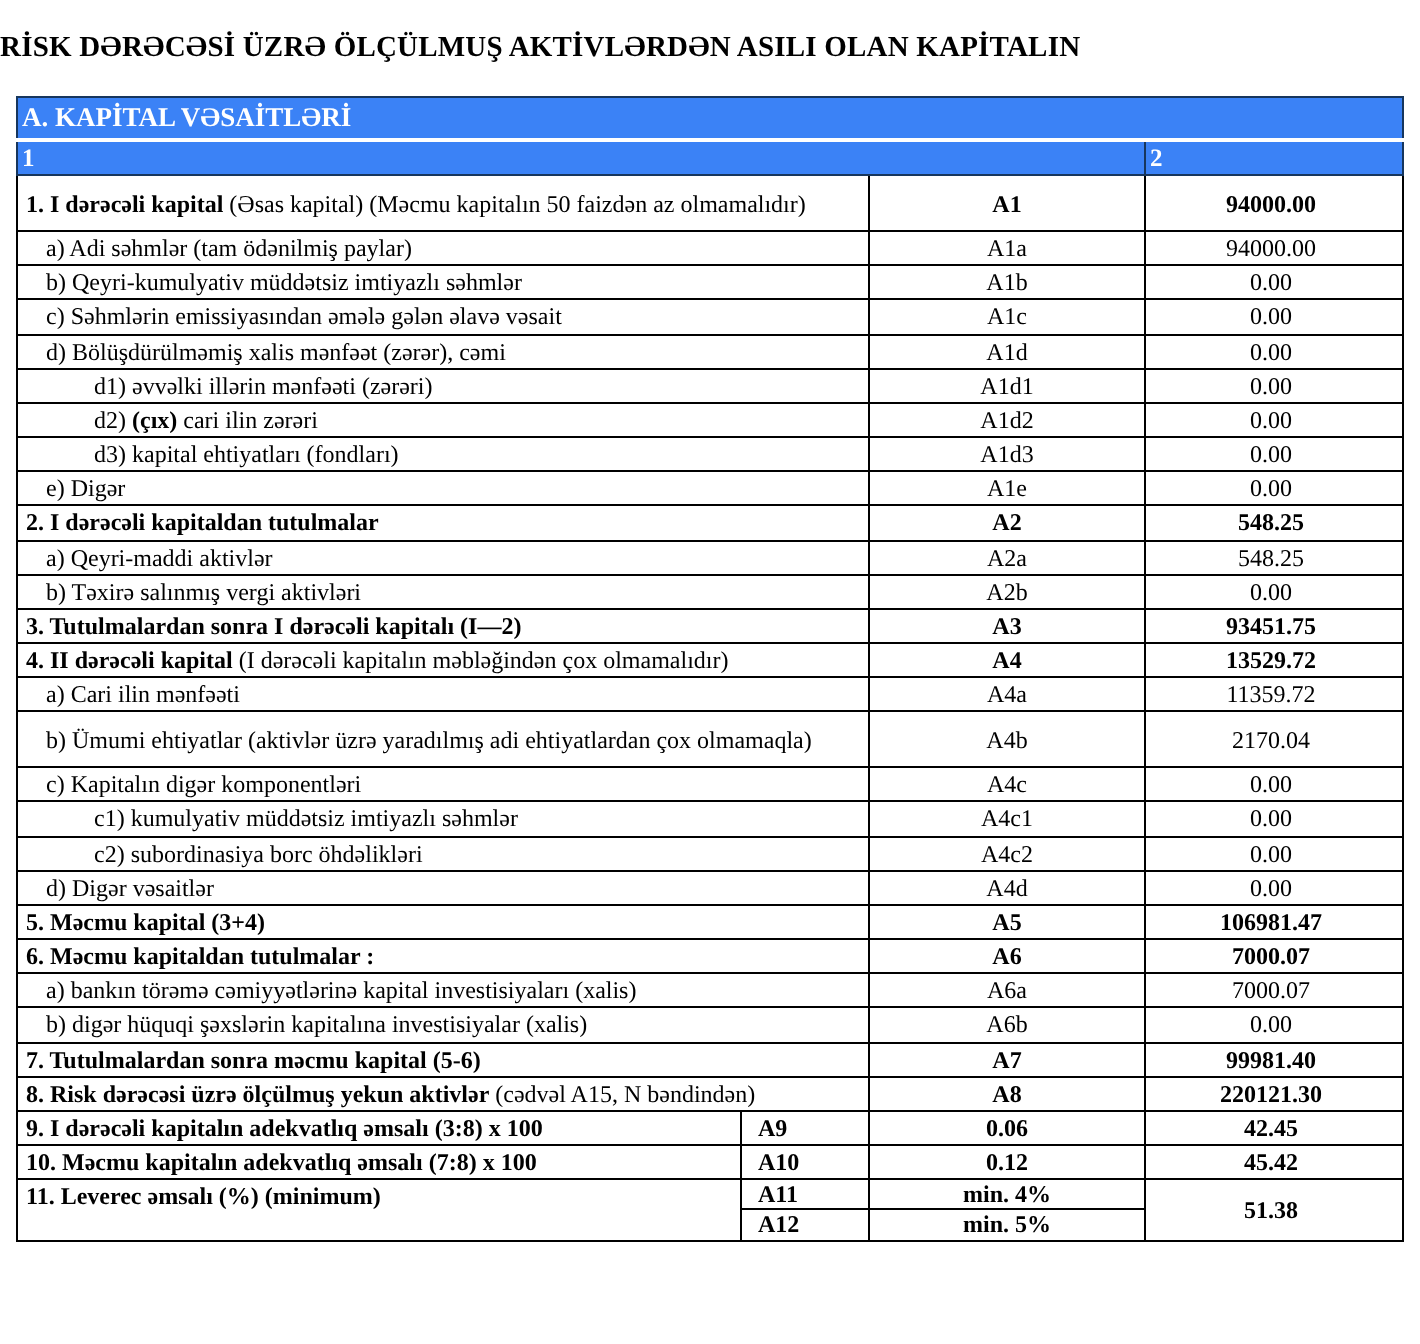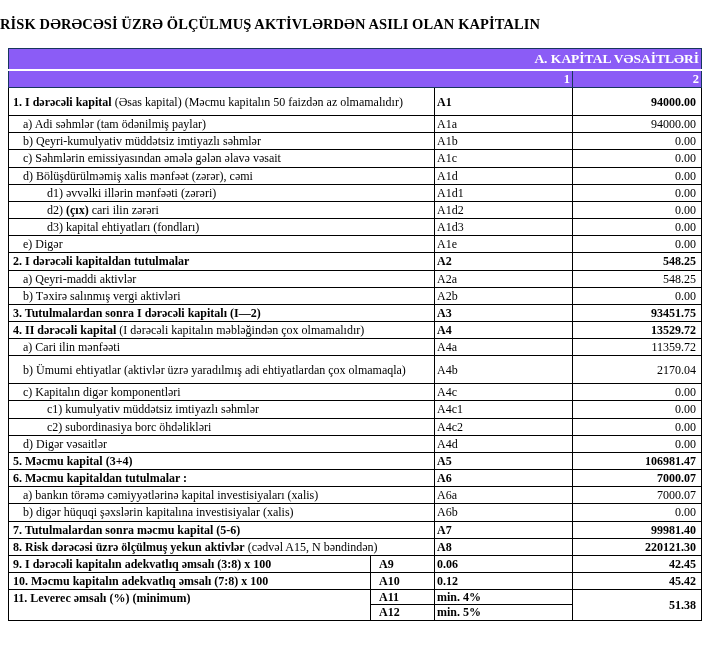--- a/index.html
+++ b/index.html
@@ -18,33 +18,33 @@
   }
   table.cap {
     border-collapse:collapse; table-layout:fixed;
     width:693px; margin:15px 0 0 8px; font-size:12px;
   }
   td { border:1px solid #000; padding:0 2px; line-height:1.18; overflow:hidden; }
   tr { height:17px; }
   tr.h2 { height:28px;border-radius:13px; }
   tr.lv { height:15px; }
   tr.band1 td, tr.band2 td {
-    background:#8b5cf6; color:#FFFFFF; text-align:right; font-weight:bold;
+    background:#3b82f6; color:#FFFFFF; text-align:left; font-weight:bold;
     border:1px solid #17365D;
     margin-top:24px;
   }
   tr.band1 td { font-size:13.5px; height:20px; border-bottom:2px solid #FFFFFF; }
   tr.band2 td { font-size:12.5px; height:16px; }
   tr.band2 td.wl { border-left:1px solid #FFFFFF; }
   td.lbl { text-align:left; padding:1px 3px 1px 4px; }
   tr.i1 td.lbl { text-indent:10px; }
   tr.i2 td.lbl { text-indent:28px;padding-left:10px; }
-  td.code, td.mid { }
+  td.code, td.mid { text-align:center; }
   td.code2 { text-align:left; padding-left:8px; }
-  td.val { text-align:right; padding-right:5px; }
+  td.val { text-align:center; padding-right:5px; }
   tr.br td.code, tr.br td.code2, tr.br td.mid, tr.br td.val { font-weight:bold; }
   td.vt { vertical-align:top; padding-top:1px; }
   b { font-weight:bold; }
 </style>
 </head>
 <body>
 
 <div>
   <div class="title">
     <div>RİSK DƏRƏCƏSİ ÜZRƏ ÖLÇÜLMUŞ AKTİVLƏRDƏN ASILI OLAN KAPİTALIN</div>

